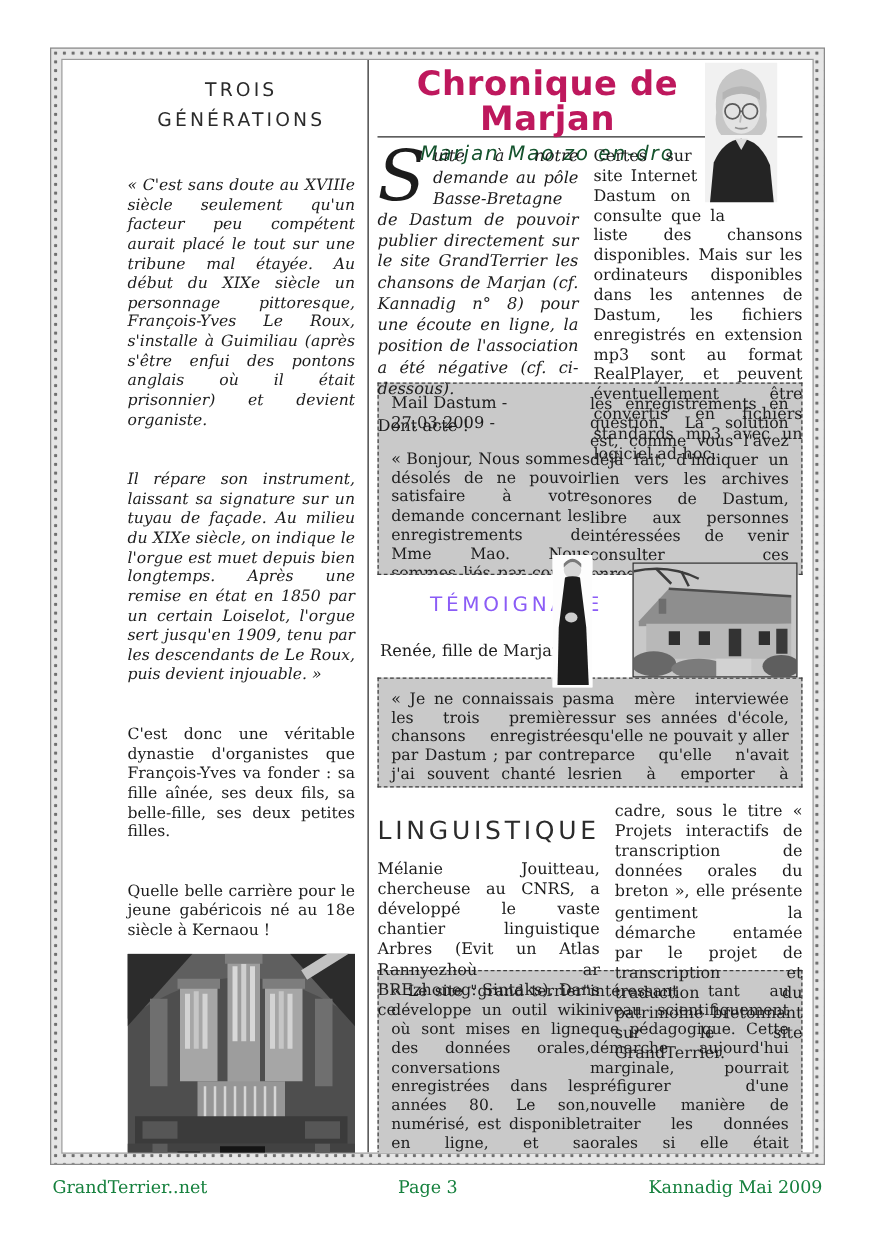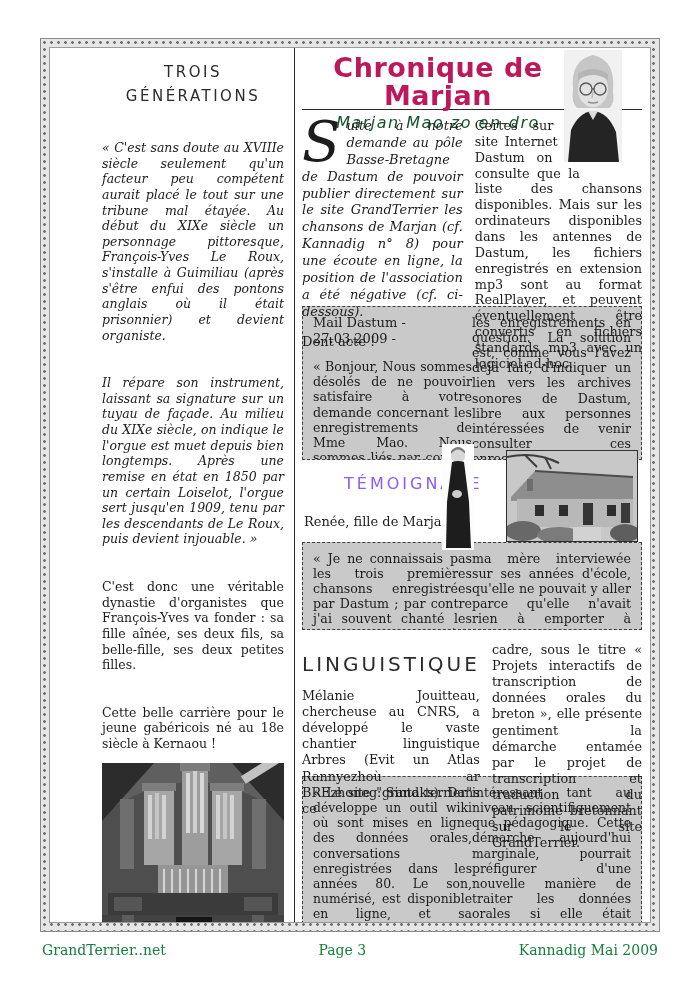--- a/index.html
+++ b/index.html
@@ -84,21 +84,21 @@
   <div class="frame">
     <div class="inner">
 
       <div class="leftcol">
         <div class="lc-heading">
           <div>TROIS GÉNÉRATIONS</div>
         </div>
         <p class="para it">« C'est sans doute au XVIIIe siècle seulement qu'un facteur peu compétent aurait placé le tout sur une tribune mal étayée. Au début du XIXe siècle un personnage pittoresque, François-Yves Le Roux, s'installe à Guimiliau (après s'être enfui des pontons anglais où il était prisonnier) et devient organiste.</p>
         <p class="para it">Il répare son instrument, laissant sa signature sur un tuyau de façade. Au milieu du XIXe siècle, on indique le l'orgue est muet depuis bien longtemps. Après une remise en état en 1850 par un certain Loiselot, l'orgue sert jusqu'en 1909, tenu par les descendants de Le Roux, puis devient injouable. »</p>
         <p class="para">C'est donc une véritable dynastie d'organistes que François-Yves va fonder : sa fille aînée, ses deux fils, sa belle-fille, ses deux petites filles.</p>
-        <p class="para">Cette belle carrière pour le jeune gabéricois né au 18e siècle à Kernaou !</p>
+        <p class="para">Quelle belle carrière pour le jeune gabéricois né au 18e siècle à Kernaou !</p>
 
         <div class="organ-wrap">
           <svg width="182" height="180" viewBox="0 0 182 180">
             <rect width="182" height="180" fill="#4e4e4e"></rect>
             <path d="M0,52 Q91,-14 182,52 L182,0 L0,0 Z" fill="#5f5f5f"></path>
             <path d="M0,0 L52,0 L0,58 Z" fill="#2c2c2c"></path>
             <path d="M130,0 L182,0 L182,58 Z" fill="#2c2c2c"></path>
             <rect x="138" y="2" width="40" height="9" fill="#c2c2c2" transform="rotate(-32 158 6)"></rect>
             <rect x="80" y="4" width="26" height="124" fill="#9d9d9d"></rect>
             <rect x="84" y="10" width="4" height="60" fill="#d8d8d8"></rect>

